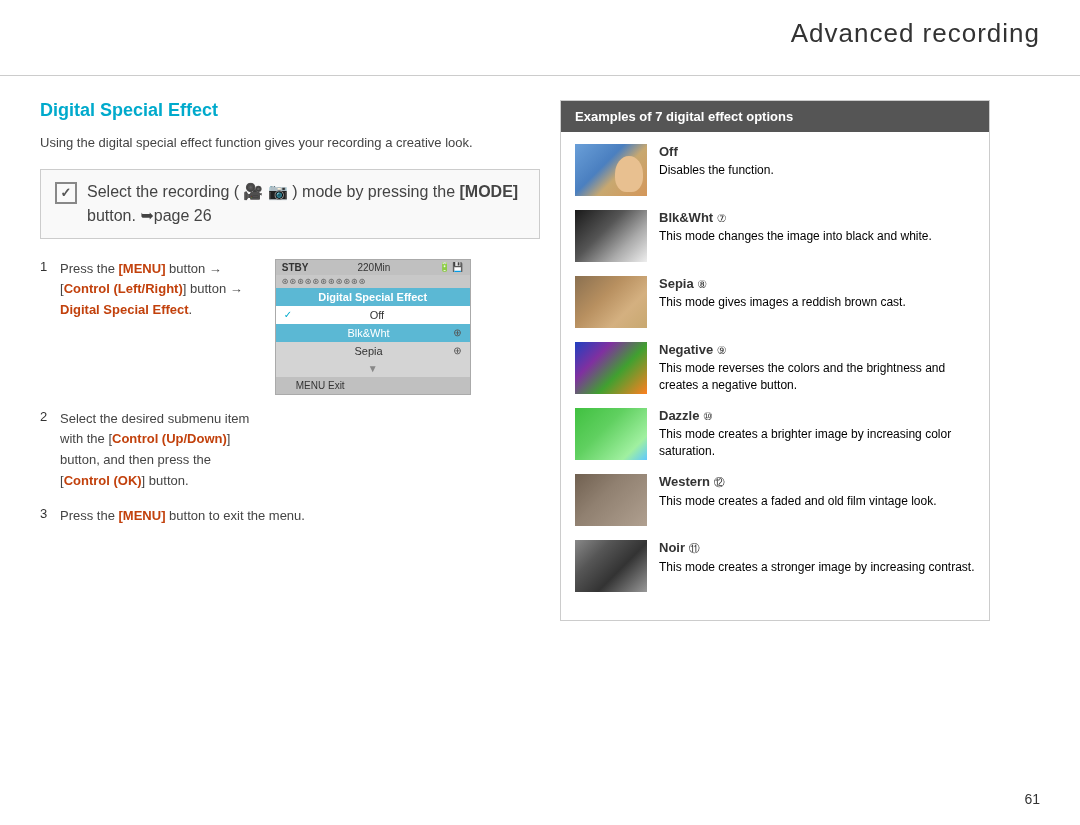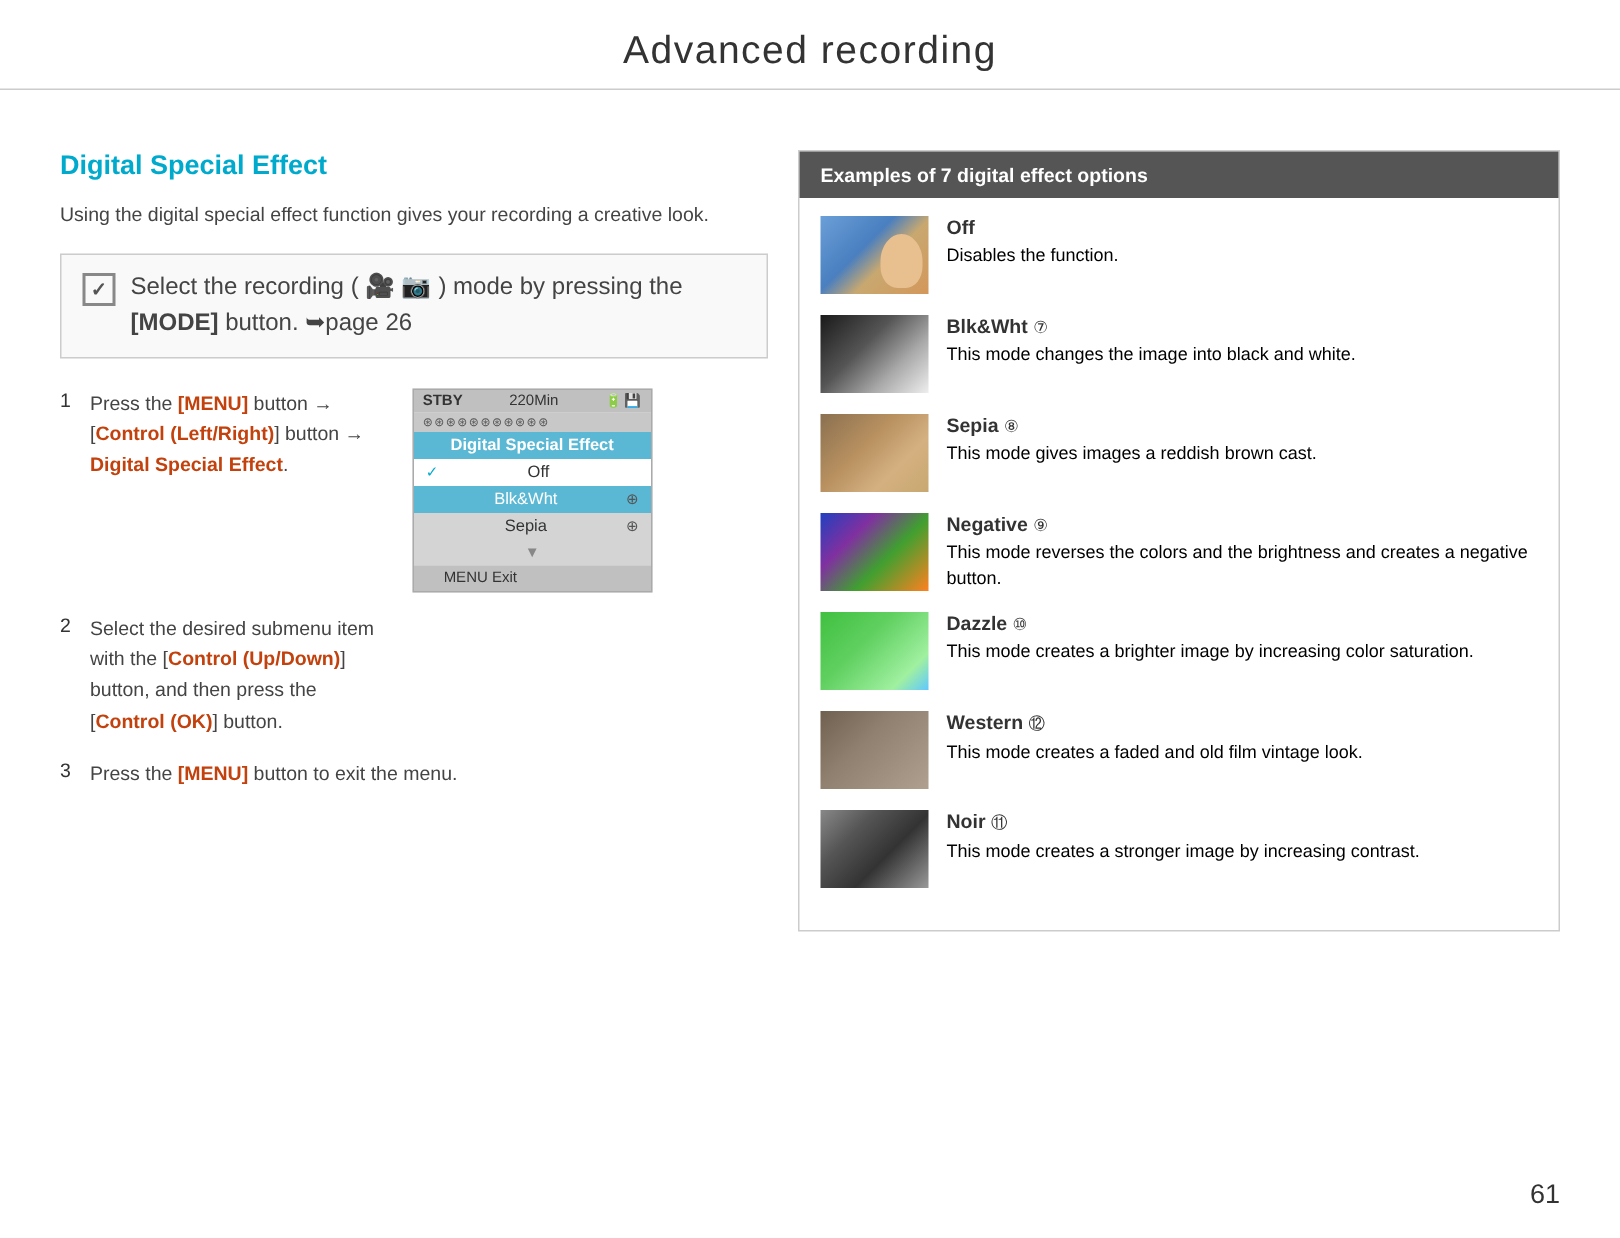--- a/index.html
+++ b/index.html
@@ -9,24 +9,24 @@
       background: #ffffff;
       font-family: Arial, Helvetica, sans-serif;
       font-size: 13px;
       color: #333;
       position: relative;
       overflow: hidden;
     }
 
     
     .page-header {
-      text-align: center;
-      padding: 18px 40px 10px 40px;
+      text-align: right;
+      padding: 18px 40px 26px 40px;
       border-bottom: 1px solid #ccc;
-      margin-bottom: 16px;
+      margin-bottom: 0;
     }
     .page-title {
       font-size: 26px;
       font-weight: 300;
       color: #333;
       letter-spacing: 1px;
     }
 
     
     .main-content {
@@ -112,21 +112,21 @@
       color: #c2410c;
     }
 
     
     .camera-menu-wrap {
       margin-left: 16px;
     }
     .camera-menu {
       border: 1px solid #aaa;
       background: #e8e8e8;
-      width: 160px;
+      width: 196px;
       font-size: 11px;
     }
     .cam-header {
       background: #c0c0c0;
       display: flex;
       justify-content: space-between;
       align-items: center;
       padding: 2px 6px;
     }
     .cam-stby {
@@ -184,21 +184,21 @@
 
     
     .step-with-camera {
       display: flex;
       gap: 16px;
       align-items: flex-start;
     }
 
     
     .right-col {
-      width: 508px;
+      width: 430px;
       flex-shrink: 0;
     }
     .examples-box {
       border: 1px solid #ccc;
       padding: 0 0 14px 0;
     }
     .examples-header {
       background: #555;
       color: white;
       font-size: 13px;
@@ -270,21 +270,21 @@
       height: 36px;
       background: #e8c090;
       border-radius: 50% 50% 40% 40%;
     }
 
     
     .page-number {
       position: absolute;
       bottom: 18px;
       right: 40px;
-      font-size: 18px;
+      font-size: 14px;
       color: #333;
     }
 
     
     .cam-icons-row {
       display: flex;
       gap: 1px;
       padding: 2px 6px;
       background: #c8c8c8;
       flex-wrap: wrap;

